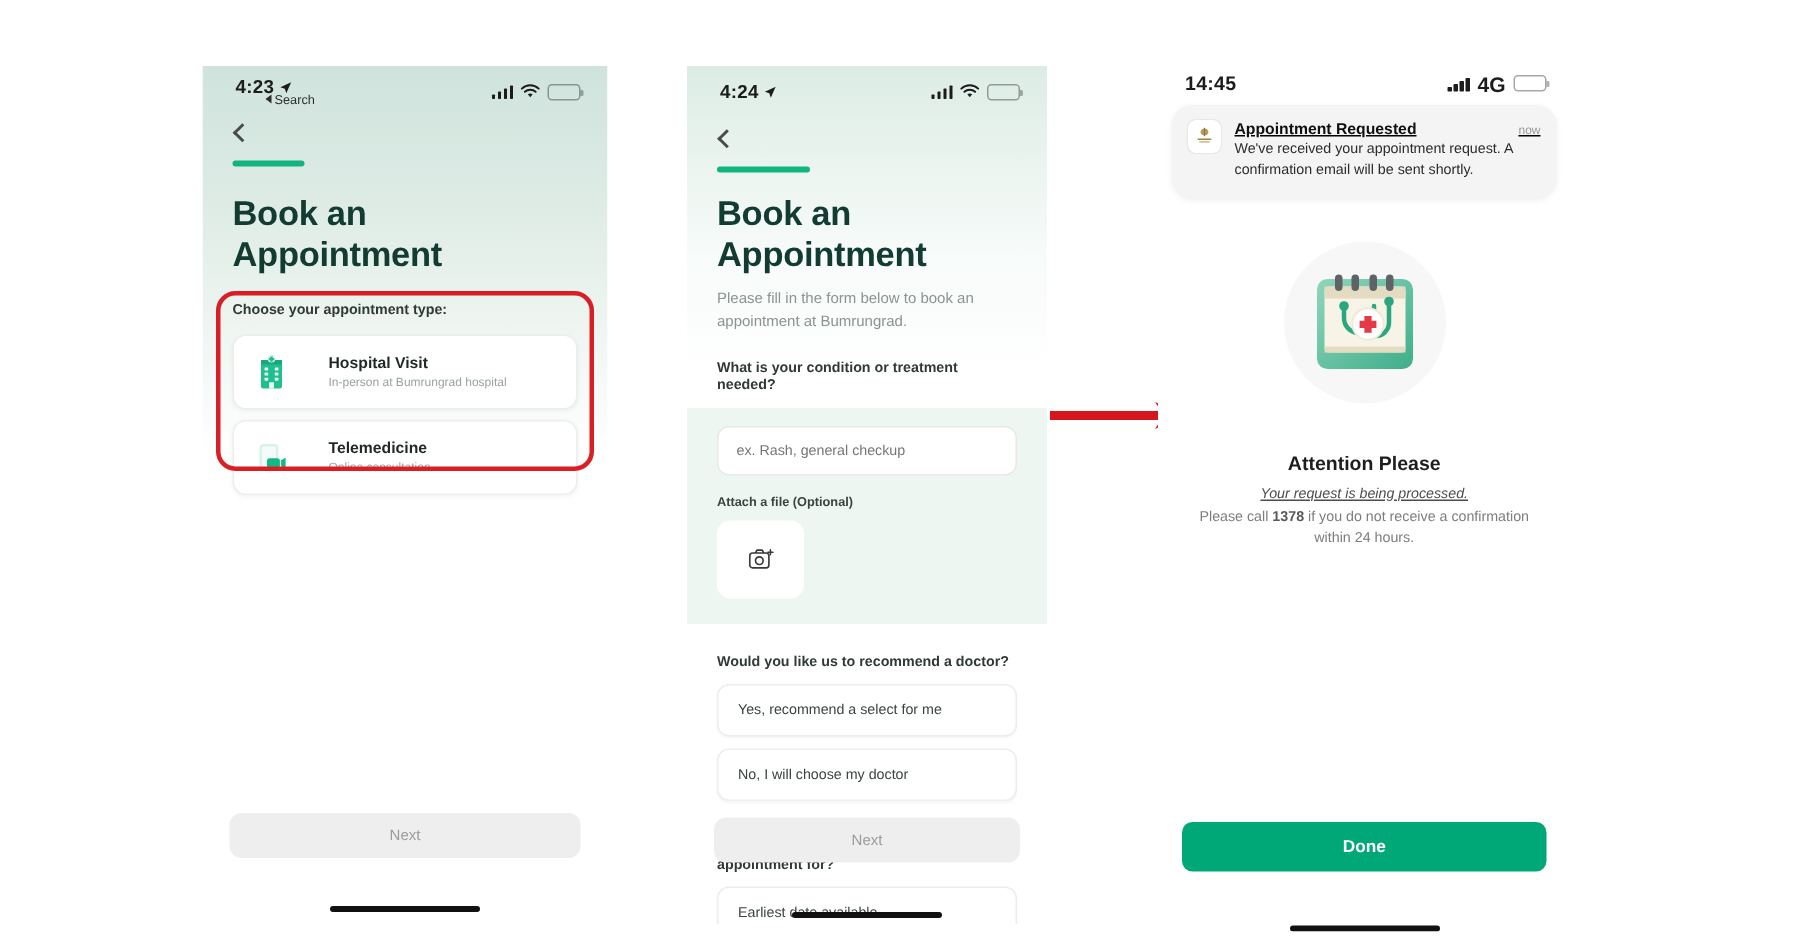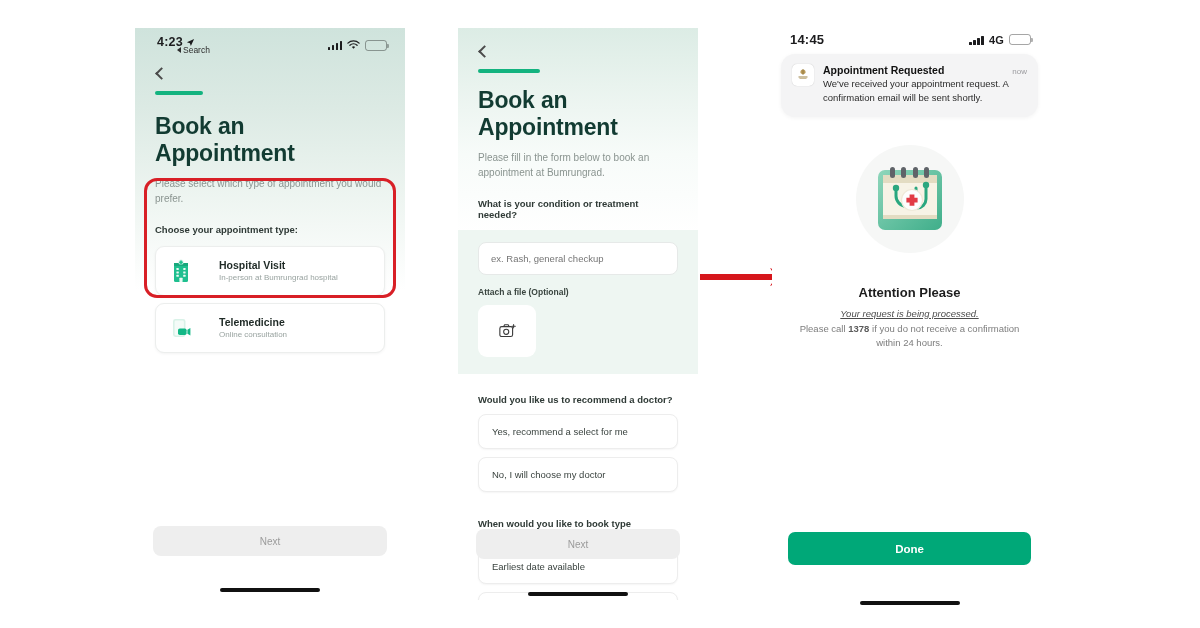--- a/index.html
+++ b/index.html
@@ -5,21 +5,21 @@
   * { box-sizing: border-box; margin: 0; padding: 0; }
   html, body {
     width: 1200px; height: 628px;
     background: #ffffff;
     font-family: "Liberation Sans", sans-serif;
     overflow: hidden;
   }
   .stage { position: relative; width: 1200px; height: 628px; background: #fff; }
 
   
-  .phone { position: absolute; overflow: hidden; }
+  .phone { position: absolute; overflow: hidden; margin-top: 16px; }
   #phone1 { left: 135px; top: 28px; width: 270px; height: 570px; }
   #phone2 { left: 458px; top: 28px; width: 240px; height: 572px; }
   #phone3 { left: 772px; top: 22px; width: 275px; height: 583px; }
 
   .screen { width: 100%; height: 100%; position: relative; }
 
   .scr-grad1 {
     background: linear-gradient(180deg, #cfe3dc 0%, #dceae4 14%, #eef5f1 30%, #ffffff 46%, #ffffff 100%);
   }
   .scr-grad2 {
@@ -45,21 +45,21 @@
     border-radius: 3px; position: relative; padding: 1px;
   }
   .batt::after{content:"";position:absolute;right:-3px;top:3px;width:1.8px;height:4px;
     background:rgba(0,0,0,.3);border-radius:0 1px 1px 0;}
   .batt .fill { height: 100%; border-radius: 1.5px; }
   .batt.low .fill { width: 62%; background: #f5cf41; }
   .batt.full .fill { width: 100%; background: #1c1c1e; }
   .sb-search { font-size: 8.5px; color: #2d2d2d; margin: -4px 0 0 20px; display:flex; align-items:center; gap:2px;}
   .tri-back { width:0;height:0;border-top:3px solid transparent;border-bottom:3px solid transparent;
     border-right:4px solid #2d2d2d; display:inline-block;}
-  .net-4g { font-size: 11px; font-weight: 600; color:#1c1c1e; letter-spacing:.2px;}
+  .net-4g { font-size: 14px; font-weight: 600; color:#1c1c1e; letter-spacing:.2px;}
 
   
   .navrow { padding: 10px 20px 0 20px; }
   .chev-back {
     width: 9px; height: 9px; border-left: 2px solid #4a4a4a; border-bottom: 2px solid #4a4a4a;
     transform: rotate(45deg); display: inline-block; margin-left: 2px;
   }
   .progress-track { margin: 9px 20px 0 20px; height: 3.5px; background: transparent; }
   .progress-fill { height: 100%; width: 48px; background: #13b37f; border-radius: 2px; }
   #phone2 .progress-fill { width: 62px; }
@@ -136,21 +136,21 @@
     margin: 6px 9px 0 9px; background: #f4f4f5; border-radius: 14px;
     display: flex; gap: 9px; padding: 10px 11px 12px 11px;
     box-shadow: 0 1px 4px rgba(0,0,0,.05);
   }
   .notif-icon {
     width: 22px; height: 22px; flex: 0 0 22px; background: #fff; border-radius: 5px;
     display: flex; align-items: center; justify-content: center;
     box-shadow: 0 0 1px rgba(0,0,0,.25);
   }
   .notif-body { flex: 1; min-width: 0; }
-  .notif-top { display: flex; align-items: flex-end; justify-content: space-between; }
+  .notif-top { display: flex; align-items: center; justify-content: space-between; text-decoration: underline; }
   .notif-title { font-size: 10.5px; font-weight: 600; color: #111; }
   .notif-time { font-size: 8px; color: #9a9a9e; }
   .notif-msg { font-size: 9.5px; color: #2b2b2b; line-height: 1.45; margin-top: 1px; }
 
   .hero { display: flex; justify-content: center; margin-top: 28px; }
   .hero-circle {
     width: 108px; height: 108px; border-radius: 50%; background: #f6f7f6;
     display: flex; align-items: center; justify-content: center;
   }
   .attn-title { text-align: center; font-size: 13px; font-weight: bold; color: #1d1d1d; margin-top: 32px; }
@@ -202,21 +202,20 @@
       </div>
 
       <div class="navrow">
         <span class="chev-back"></span>
       </div>
       <div class="progress-track">
         <div class="progress-fill"></div>
       </div>
 
       <div class="h1">Book an Appointment</div>
-      <div class="sub">Please select which type of appointment you would prefer.</div>
       <div class="label">Choose your appointment type:</div>
 
       <div class="opt-wrap">
 
         <div class="opt-card">
           <span class="opt-icon">
             <svg width="22" height="24" viewBox="0 0 22 24">
               <rect x="4" y="4" width="14" height="19" rx="1.5" fill="#1fbf8f"></rect>
               <path d="M4 4 h14 v3 h-14z" fill="#18a87c"></path>
               <circle cx="11" cy="3" r="2.6" fill="#d8f3e9"></circle>
@@ -258,20 +257,42 @@
       <div class="redbox"></div>
 
       <div class="btn-next" id="btnNext1">Next</div>
       <div class="home-ind" id="hi1"></div>
     </div>
   </div>
 
   <div class="phone" id="phone2">
     <div class="screen scr-grad2">
 
+      <div class="statusbar">
+        <div class="sb-time-row">
+          <span class="sb-time">4:24</span>
+          <svg class="loc-arrow" viewBox="0 0 10 10">
+            <path d="M9 1 L1 4.6 L4.3 5.7 L5.4 9 Z" fill="#1c1c1e"></path>
+          </svg>
+        </div>
+        <div class="sb-right">
+          <span class="bars">
+              <i></i>
+              <i></i>
+              <i></i>
+              <i></i>
+            </span>
+          <svg width="13" height="10" viewBox="0 0 13 10">
+            <path d="M6.5 8.8 L4.9 6.9 A2.6 2.6 0 0 1 8.1 6.9 Z" fill="#1c1c1e"></path>
+            <path d="M2.9 5.2 A5.3 5.3 0 0 1 10.1 5.2" stroke="#1c1c1e" stroke-width="1.3" fill="none" stroke-linecap="round"></path>
+            <path d="M0.9 3.1 A8.2 8.2 0 0 1 12.1 3.1" stroke="#1c1c1e" stroke-width="1.3" fill="none" stroke-linecap="round"></path>
+          </svg>
+          <span class="batt low"><span class="fill"></span></span>
+        </div>
+      </div>
 
       <div class="navrow" style="padding-top:14px">
         <span class="chev-back"></span>
       </div>
       <div class="progress-track">
         <div class="progress-fill"></div>
       </div>
 
       <div class="h1" style="margin-top:14px">Book an Appointment</div>
       <div class="sub">Please fill in the form below to book an appointment at Bumrungrad.</div>

